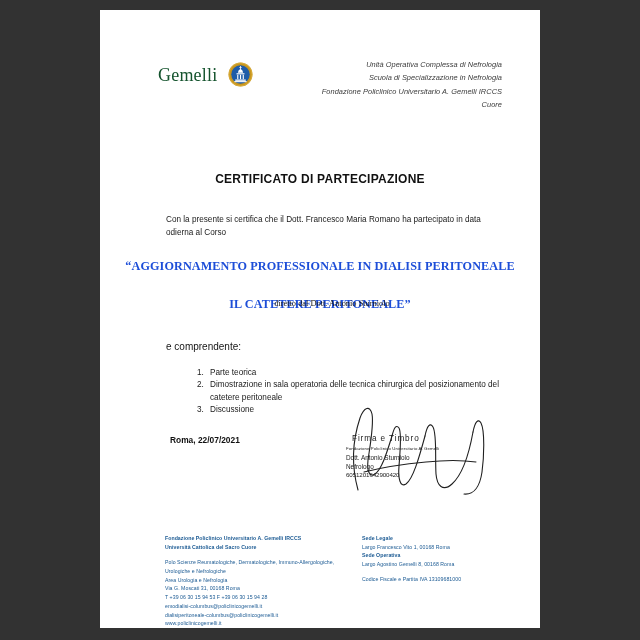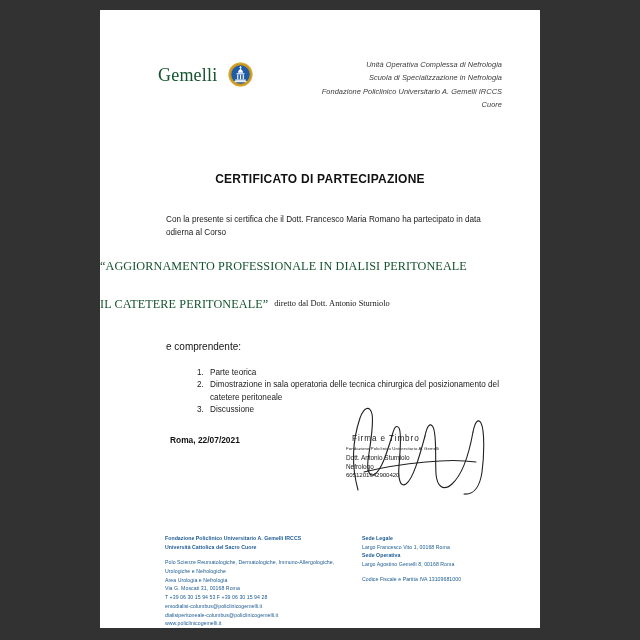--- a/index.html
+++ b/index.html
@@ -105,24 +105,25 @@
     font-size: 8.2px;
     line-height: 1.62;
     color: #1a1a1a;
   }
 
   .course-title {
     position: absolute;
     left: 0;
     top: 249px;
     width: 440px;
+    text-align: center;
     font-family: "Liberation Serif", serif;
     font-size: 12.2px;
-    font-weight: normal;
-    color: #14532d;
+    font-weight: bold;
+    color: #1d4ed8;
     letter-spacing: 0.1px;
   }
 
   .course-title .line2 {
     display: block;
     margin-top: 23px;
   }
 
   .directed-by {
     position: absolute;

